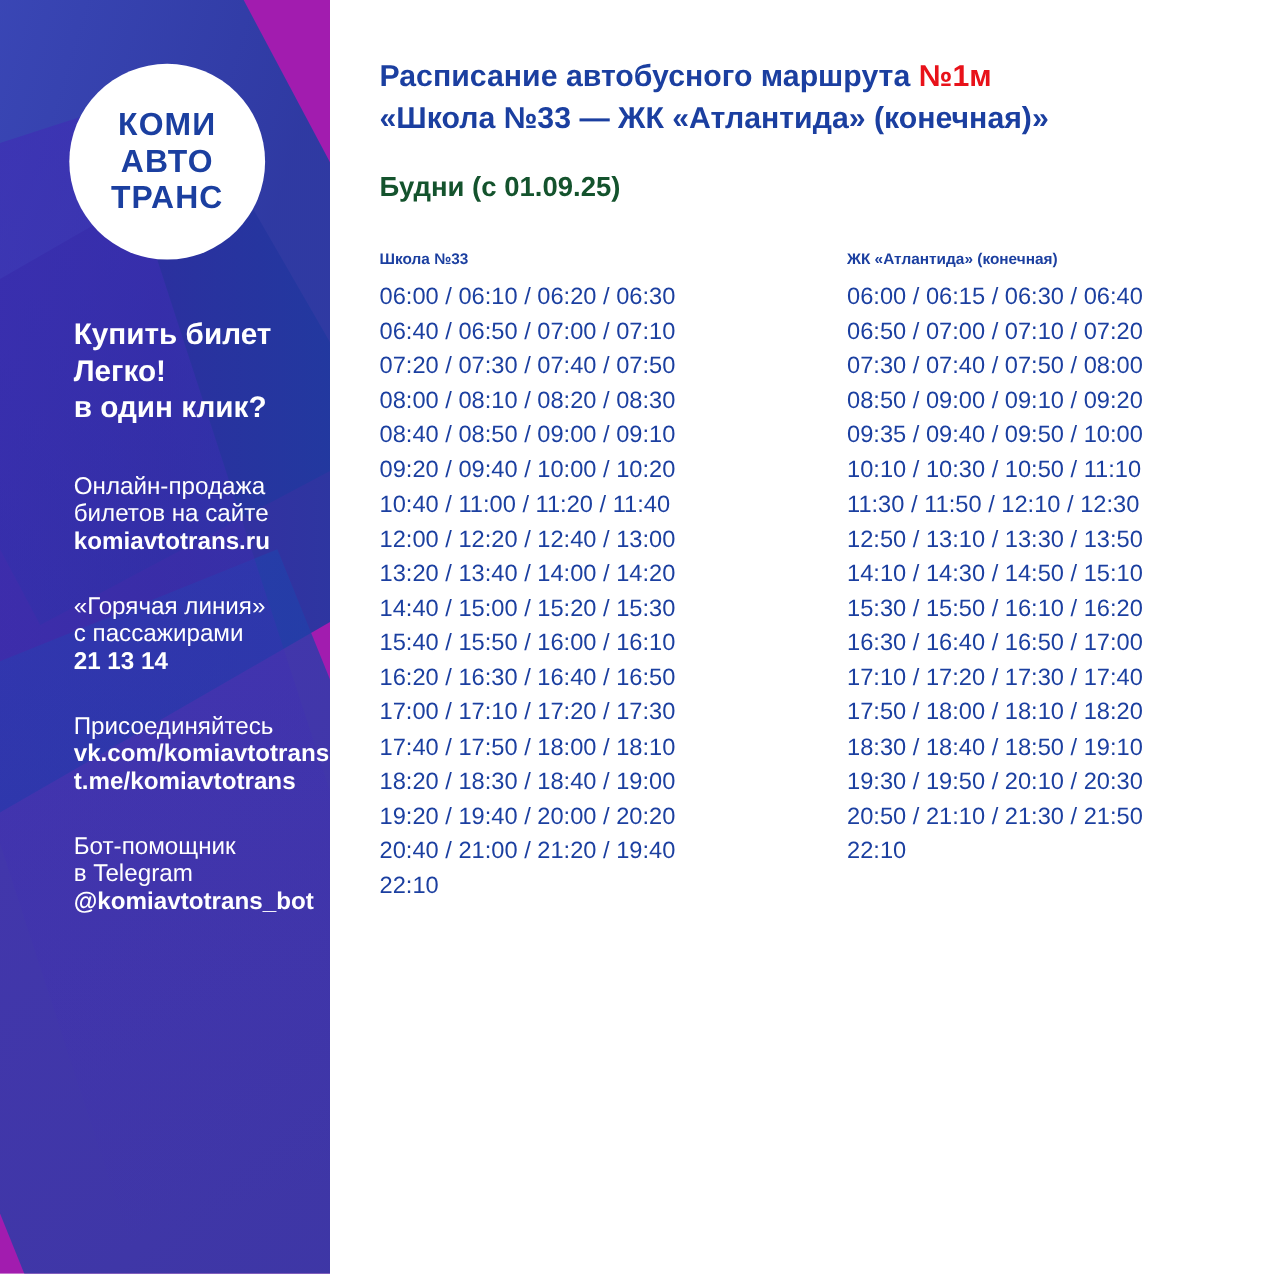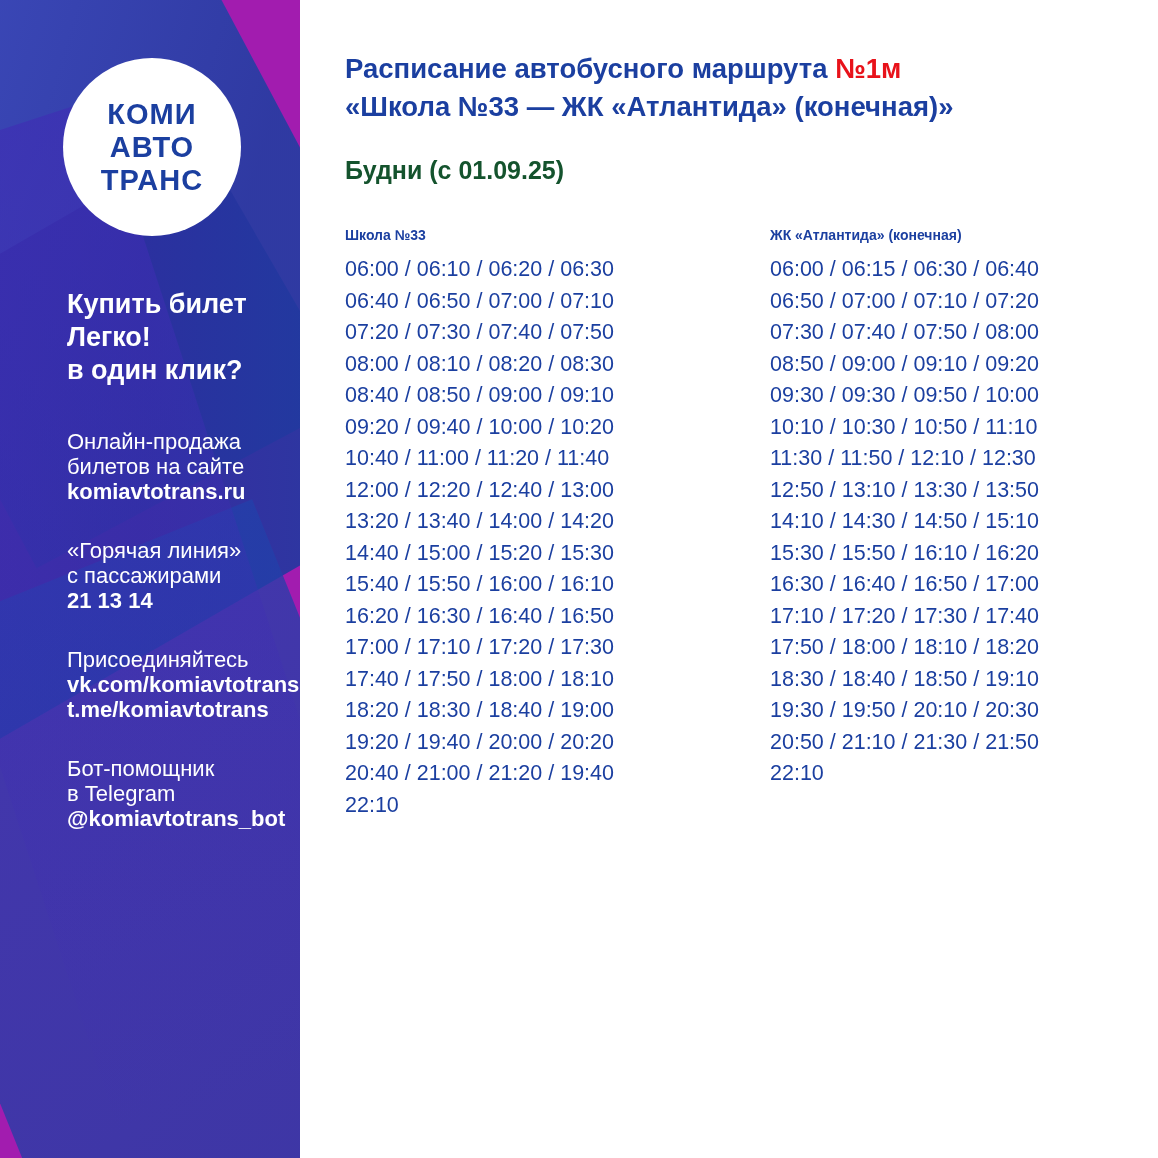--- a/index.html
+++ b/index.html
@@ -260,21 +260,21 @@
         </div>
       </div>
 
       <div class="col">
         <div class="col-head">ЖК «Атлантида» (конечная)</div>
         <div class="col-times">
           <div>06:00 / 06:15 / 06:30 / 06:40</div>
           <div>06:50 / 07:00 / 07:10 / 07:20</div>
           <div>07:30 / 07:40 / 07:50 / 08:00</div>
           <div>08:50 / 09:00 / 09:10 / 09:20</div>
-          <div>09:30 / 09:30 / 09:50 / 10:00</div>
+          <div>09:35 / 09:40 / 09:50 / 10:00</div>
           <div>10:10 / 10:30 / 10:50 / 11:10</div>
           <div>11:30 / 11:50 / 12:10 / 12:30</div>
           <div>12:50 / 13:10 / 13:30 / 13:50</div>
           <div>14:10 / 14:30 / 14:50 / 15:10</div>
           <div>15:30 / 15:50 / 16:10 / 16:20</div>
           <div>16:30 / 16:40 / 16:50 / 17:00</div>
           <div>17:10 / 17:20 / 17:30 / 17:40</div>
           <div>17:50 / 18:00 / 18:10 / 18:20</div>
           <div>18:30 / 18:40 / 18:50 / 19:10</div>
           <div>19:30 / 19:50 / 20:10 / 20:30</div>

